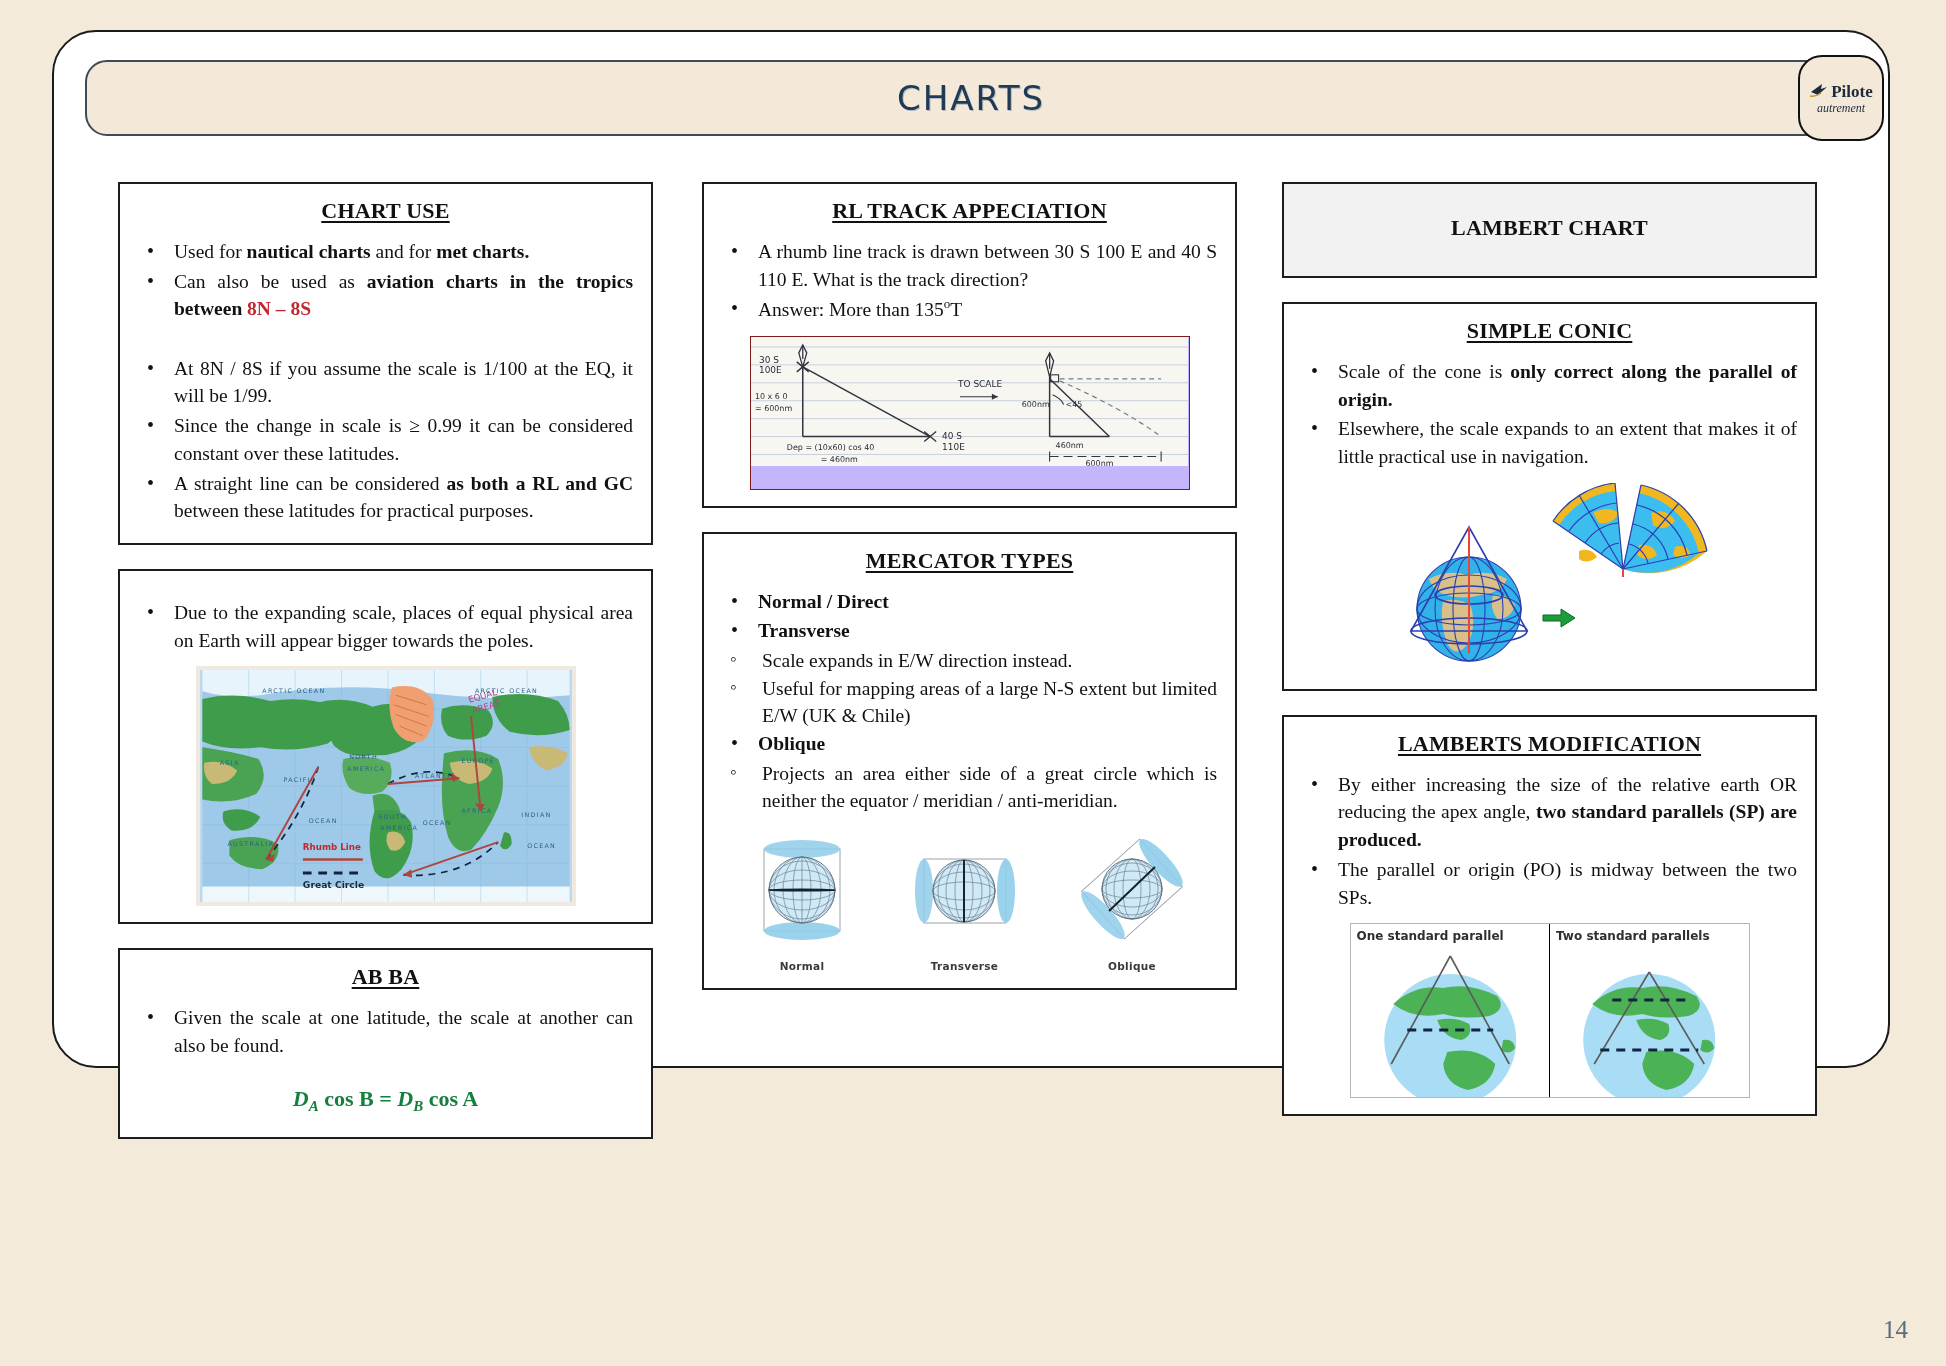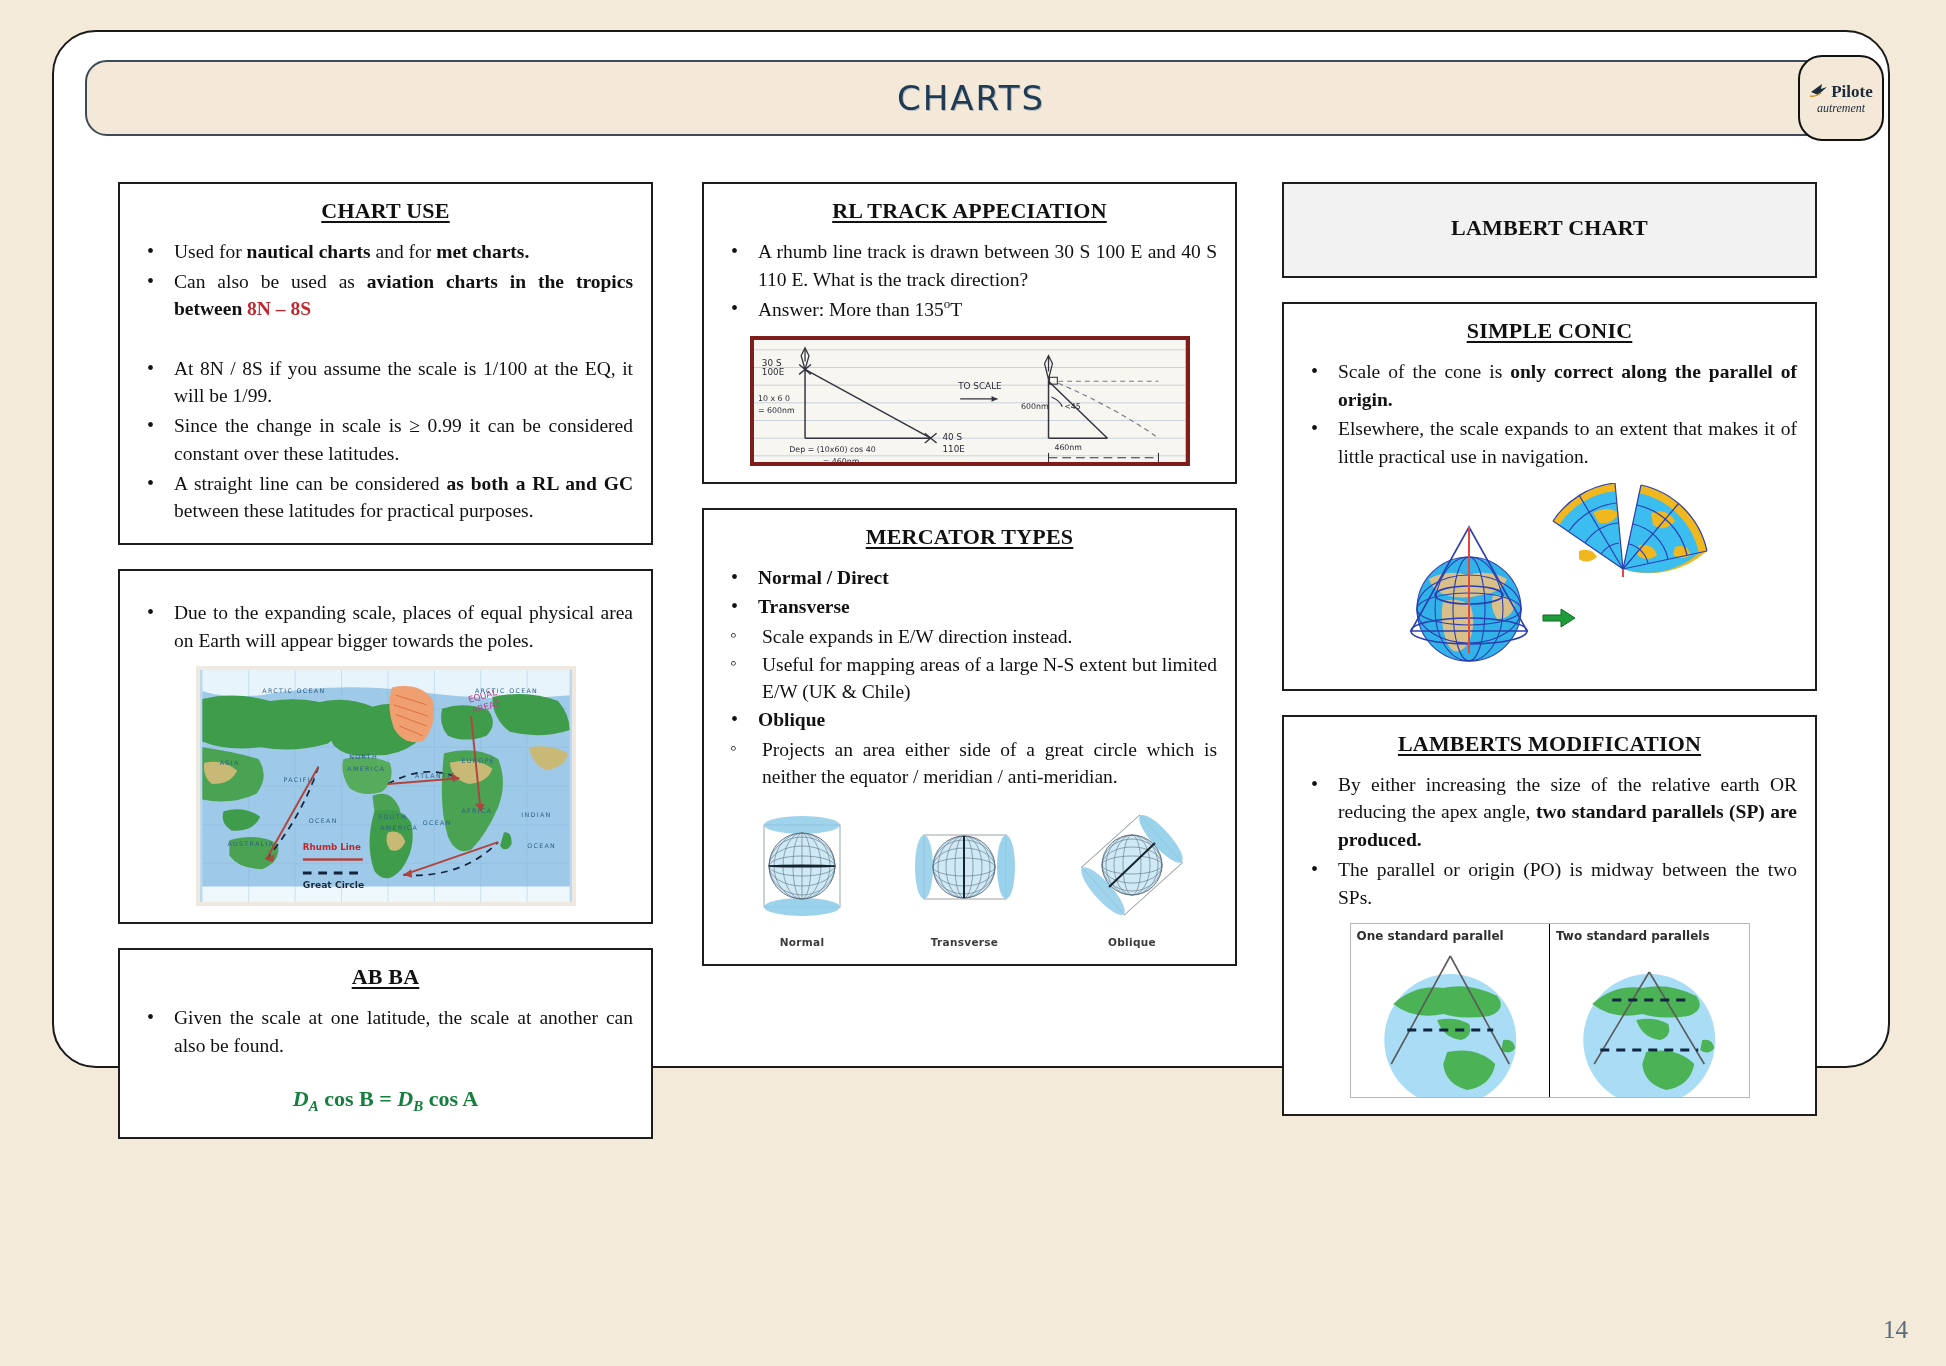--- a/index.html
+++ b/index.html
@@ -123,23 +123,23 @@
   }
   .formula i { font-style: italic; }
   .formula sub { font-size: 15px; font-style: italic; }
   sup.deg { font-size: 13px; vertical-align: super; }
 
   
   .fig-wrap { display: flex; justify-content: center; margin-top: 12px; }
 
   
   .note-fig {
-    width: 440px; height: 130px;
+    width: 440px; height: 154px;
     background: #c4b5fd;
-    border: 4px solid #7f1d1d;
+    border: 1px solid #7f1d1d;
     position: relative;
     overflow: hidden;
   }
   .note-lines { position: absolute; inset: 0; }
   .hand { font-family: "DejaVu Sans", sans-serif; font-size: 9px; fill: #2a2a38; }
   .hand-s { font-family: "DejaVu Sans", sans-serif; font-size: 8px; fill: #2a2a38; }
 
   .map-fig { width: 380px; height: 240px; border: 4px solid #efe9df; background: #bcd9ef; }
   .globe-row { display: flex; justify-content: space-around; width: 100%; align-items: flex-end; }
   .globe-item { display: flex; flex-direction: column; align-items: center; }

